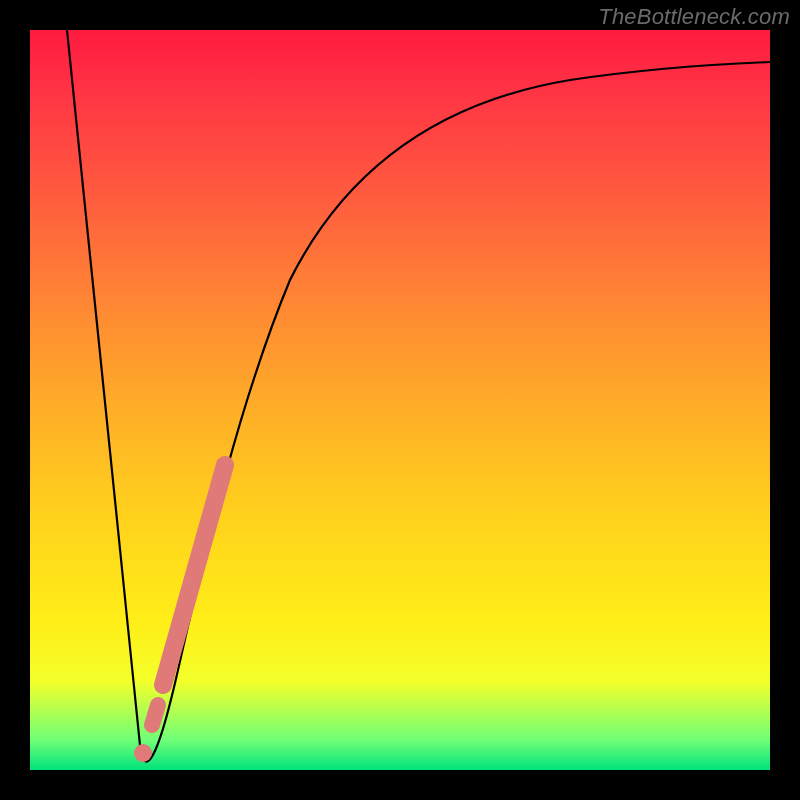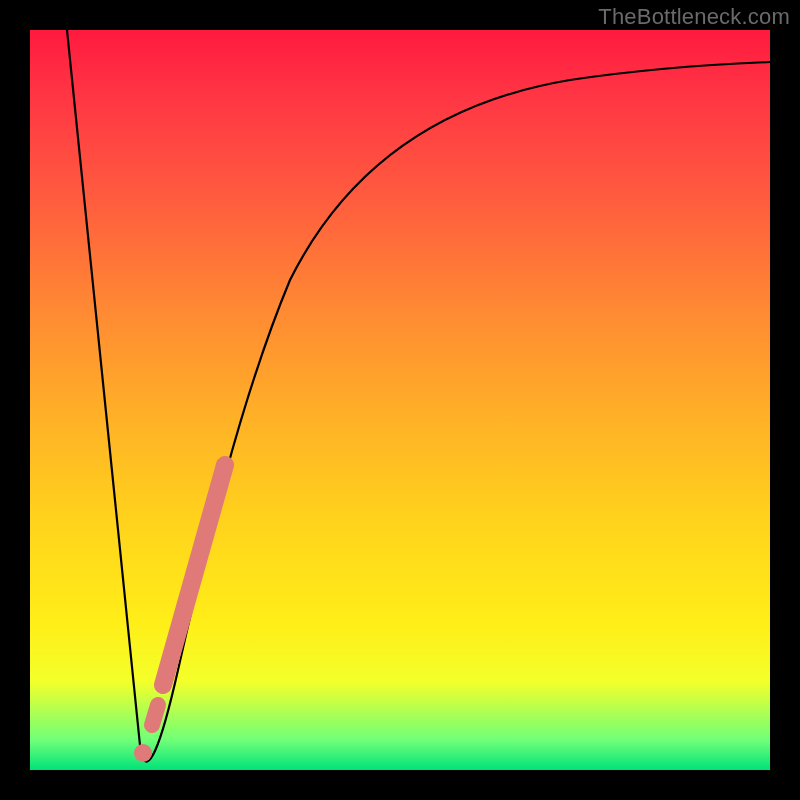--- a/index.html
+++ b/index.html
@@ -31,20 +31,21 @@
   }
   .watermark {
     position: absolute;
     top: 4px;
     right: 10px;
     color: #6a6a6a;
     font-size: 22px;
     font-weight: 500;
     letter-spacing: 0.2px;
     user-select: none;
+    font-style: italic;
   }
   svg.curve {
     position: absolute;
     left: 30px;
     top: 30px;
     width: 740px;
     height: 740px;
     overflow: visible;
   }
 </style>

